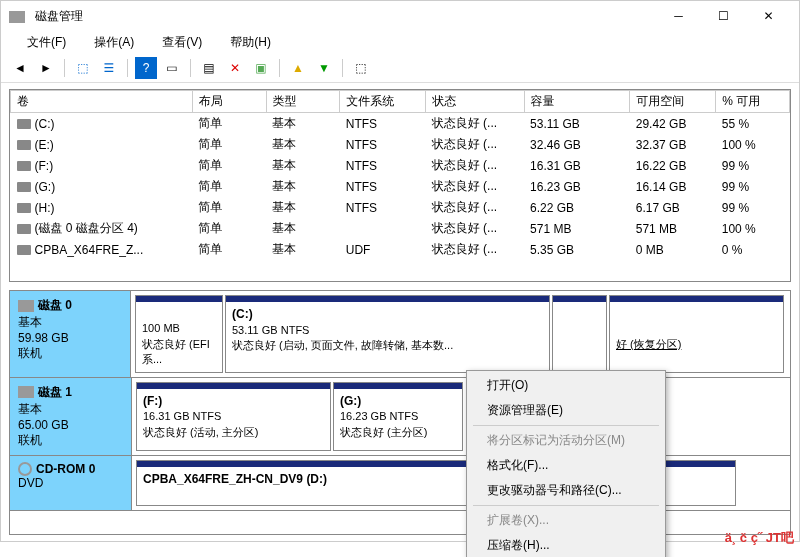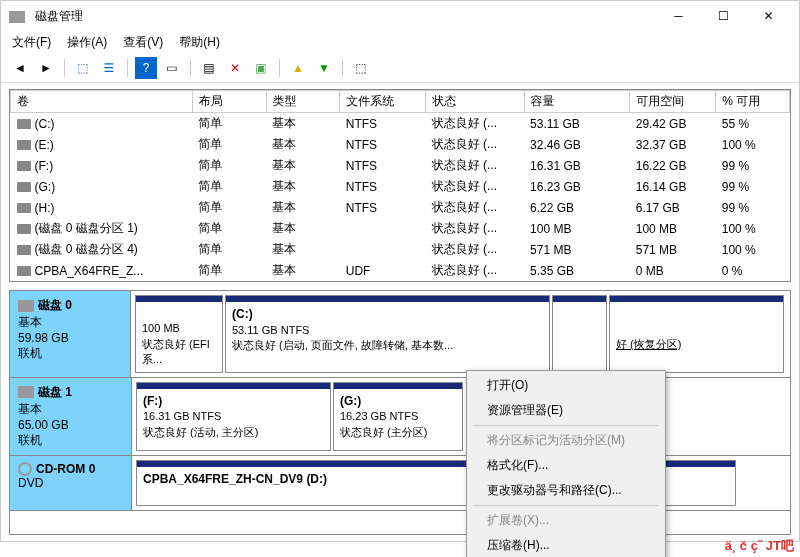--- a/index.html
+++ b/index.html
@@ -2,42 +2,42 @@
 <html><head>
 <meta charset="utf-8">
 <style>
 * { margin:0; padding:0; box-sizing:border-box; font-family:"Microsoft YaHei","Segoe UI",sans-serif; font-size:12px; }
 body { background:#fff; width:800px; height:557px; overflow:hidden; position:relative; }
 .window { width:800px; height:542px; background:#fff; display:flex; flex-direction:column; border:1px solid #ccc; }
 .titlebar { height:30px; display:flex; align-items:center; padding:0 8px; }
 .titlebar .title { flex:1; display:flex; align-items:center; gap:6px; }
 .titlebar .ctrls { display:flex; }
 .titlebar .ctrls div { width:45px; height:30px; display:flex; align-items:center; justify-content:center; }
-.menubar { height:22px; display:flex; align-items:center; gap:4px; padding:0 5px;text-align:center; }
+.menubar { height:22px; display:flex; align-items:center; gap:16px; padding:0 20px;text-align:center; }
 .menubar span { padding:2px 6px; }
 .toolbar { height:30px; display:flex; align-items:center; gap:4px; padding:0 8px; border-bottom:1px solid #ddd; }
 .tbtn { width:22px; height:22px; display:flex; align-items:center; justify-content:center; border:1px solid transparent; }
 .sep { width:1px; height:18px; background:#ccc; margin:0 3px; }
 .table-wrap { border:1px solid #888; margin:6px 8px 2px; height:193px; overflow:hidden; background:#fff; }
 .table { width:100%; border-collapse:collapse; }
 .table th { background:#fff; border:1px solid #ccc; padding:2px 6px; text-align:left; font-weight:normal; height:20px; }
 .table td { padding:2px 6px; height:18px; white-space:nowrap; }
 .vol-ico { display:inline-block; width:14px; height:10px; background:#888; margin-right:4px; vertical-align:middle; border-radius:1px; }
 .disks { margin:6px 8px; border:1px solid #888; flex:1; overflow:hidden; }
 .disk-row { display:flex; border-bottom:1px solid #888; }
 .disk-info { width:122px; padding:6px 8px; border-right:1px solid #888; background:#7dd3fc; }
 .disk-bar { flex:1; background:#fff; padding:4px; display:flex; gap:0; }
 .part { border:1px solid #888; display:flex; flex-direction:column; margin-right:2px; }
 .part-top { height:6px; background:#1a2a7a; }
 .part-body { padding:4px 6px; font-size:11px; line-height:1.4; }
 .context-menu { position:absolute; left:466px; top:370px; width:200px; background:#f0f0f0; border:1px solid #999; box-shadow:2px 2px 6px rgba(0,0,0,0.3); padding:2px; }
 .context-menu div { padding:4px 18px; }
 .context-menu div.disabled { color:#888; }
 .context-menu hr { border:none; border-top:1px solid #ccc; margin:2px 4px; }
-.watermark { position:absolute; right:6px; bottom:2px; color:#d33; font-size:13px; font-weight:bold; }
+.watermark { position:absolute; right:6px; bottom:10px; color:#d33; font-size:13px; font-weight:bold; }
 .disk-ico { display:inline-block; width:16px; height:12px; background:#999; margin-right:4px; vertical-align:middle; }
 .cd-ico { display:inline-block; width:14px; height:14px; border:2px solid #999; border-radius:50%; vertical-align:middle; margin-right:4px; }
 </style>
 </head>
 <body>
 
 <div class="window">
   <div class="titlebar">
     <div class="title">
       <span><span class="disk-ico"></span></span>
@@ -136,30 +136,20 @@
             <td><span class="vol-ico"></span>(H:)</td>
             <td>简单</td>
             <td>基本</td>
             <td>NTFS</td>
             <td>状态良好 (...</td>
             <td>6.22 GB</td>
             <td>6.17 GB</td>
             <td>99 %</td>
           </tr>
           <tr>
-            <td><span class="vol-ico"></span>(磁盘 0 磁盘分区 1)</td>
-            <td>简单</td>
-            <td>基本</td>
-            <td></td>
-            <td>状态良好 (...</td>
-            <td>100 MB</td>
-            <td>100 MB</td>
-            <td>100 %</td>
-          </tr>
-          <tr>
             <td><span class="vol-ico"></span>(磁盘 0 磁盘分区 4)</td>
             <td>简单</td>
             <td>基本</td>
             <td></td>
             <td>状态良好 (...</td>
             <td>571 MB</td>
             <td>571 MB</td>
             <td>100 %</td>
           </tr>
           <tr>

